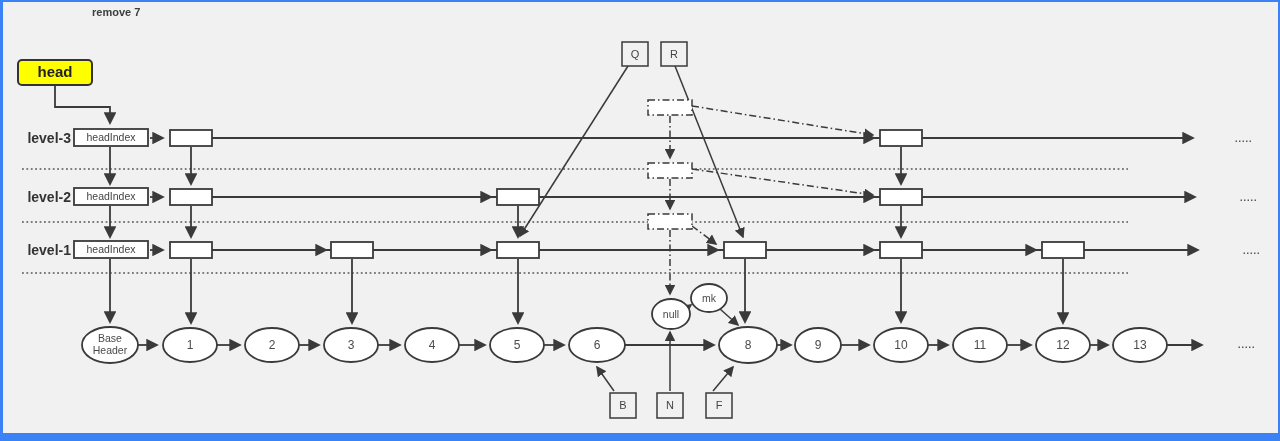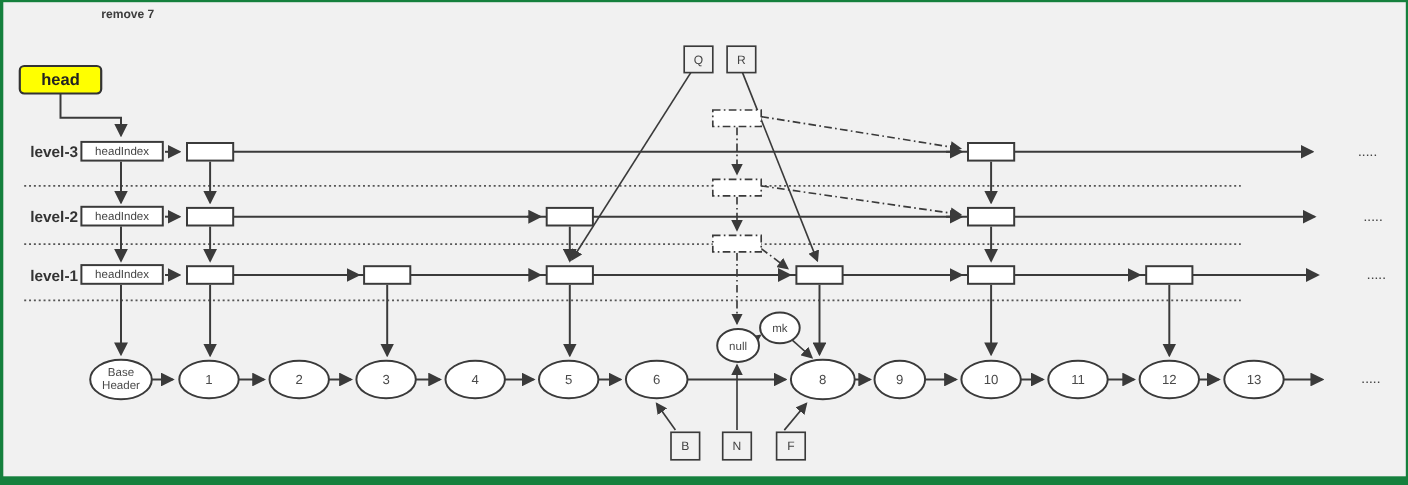--- a/index.html
+++ b/index.html
@@ -1,16 +1,16 @@
 <!DOCTYPE html>
 <html><head>
 <meta charset="utf-8">
 <style>
   html,body{margin:0;padding:0;background:#e8e8e8;}
-  .canvas{position:relative;width:1280px;height:441px;background:#15803d;font-family:"Liberation Sans",sans-serif;}
+  .canvas{position:relative;width:1280px;height:441px;background:#3b82f6;font-family:"Liberation Sans",sans-serif;}
   .inner{position:absolute;left:3px;top:2px;width:1275px;height:431px;background:#f1f1f1;}
   svg{position:absolute;left:0;top:0;display:block;}
   svg text{fill:#3d3d3d;font-family:"Liberation Sans",sans-serif;}
   .title-txt{font-size:11px;font-weight:bold;}
   .head-txt{font-size:15px;font-weight:bold;fill:#222;}
   .lvl-txt{font-size:14px;font-weight:bold;fill:#333;}
   .hi-txt{font-size:10.5px;fill:#444;}
   .ptr-txt{font-size:11px;fill:#444;}
   .node-txt{font-size:12px;fill:#4a4a4a;}
   .small-txt{font-size:10.5px;fill:#4a4a4a;}

